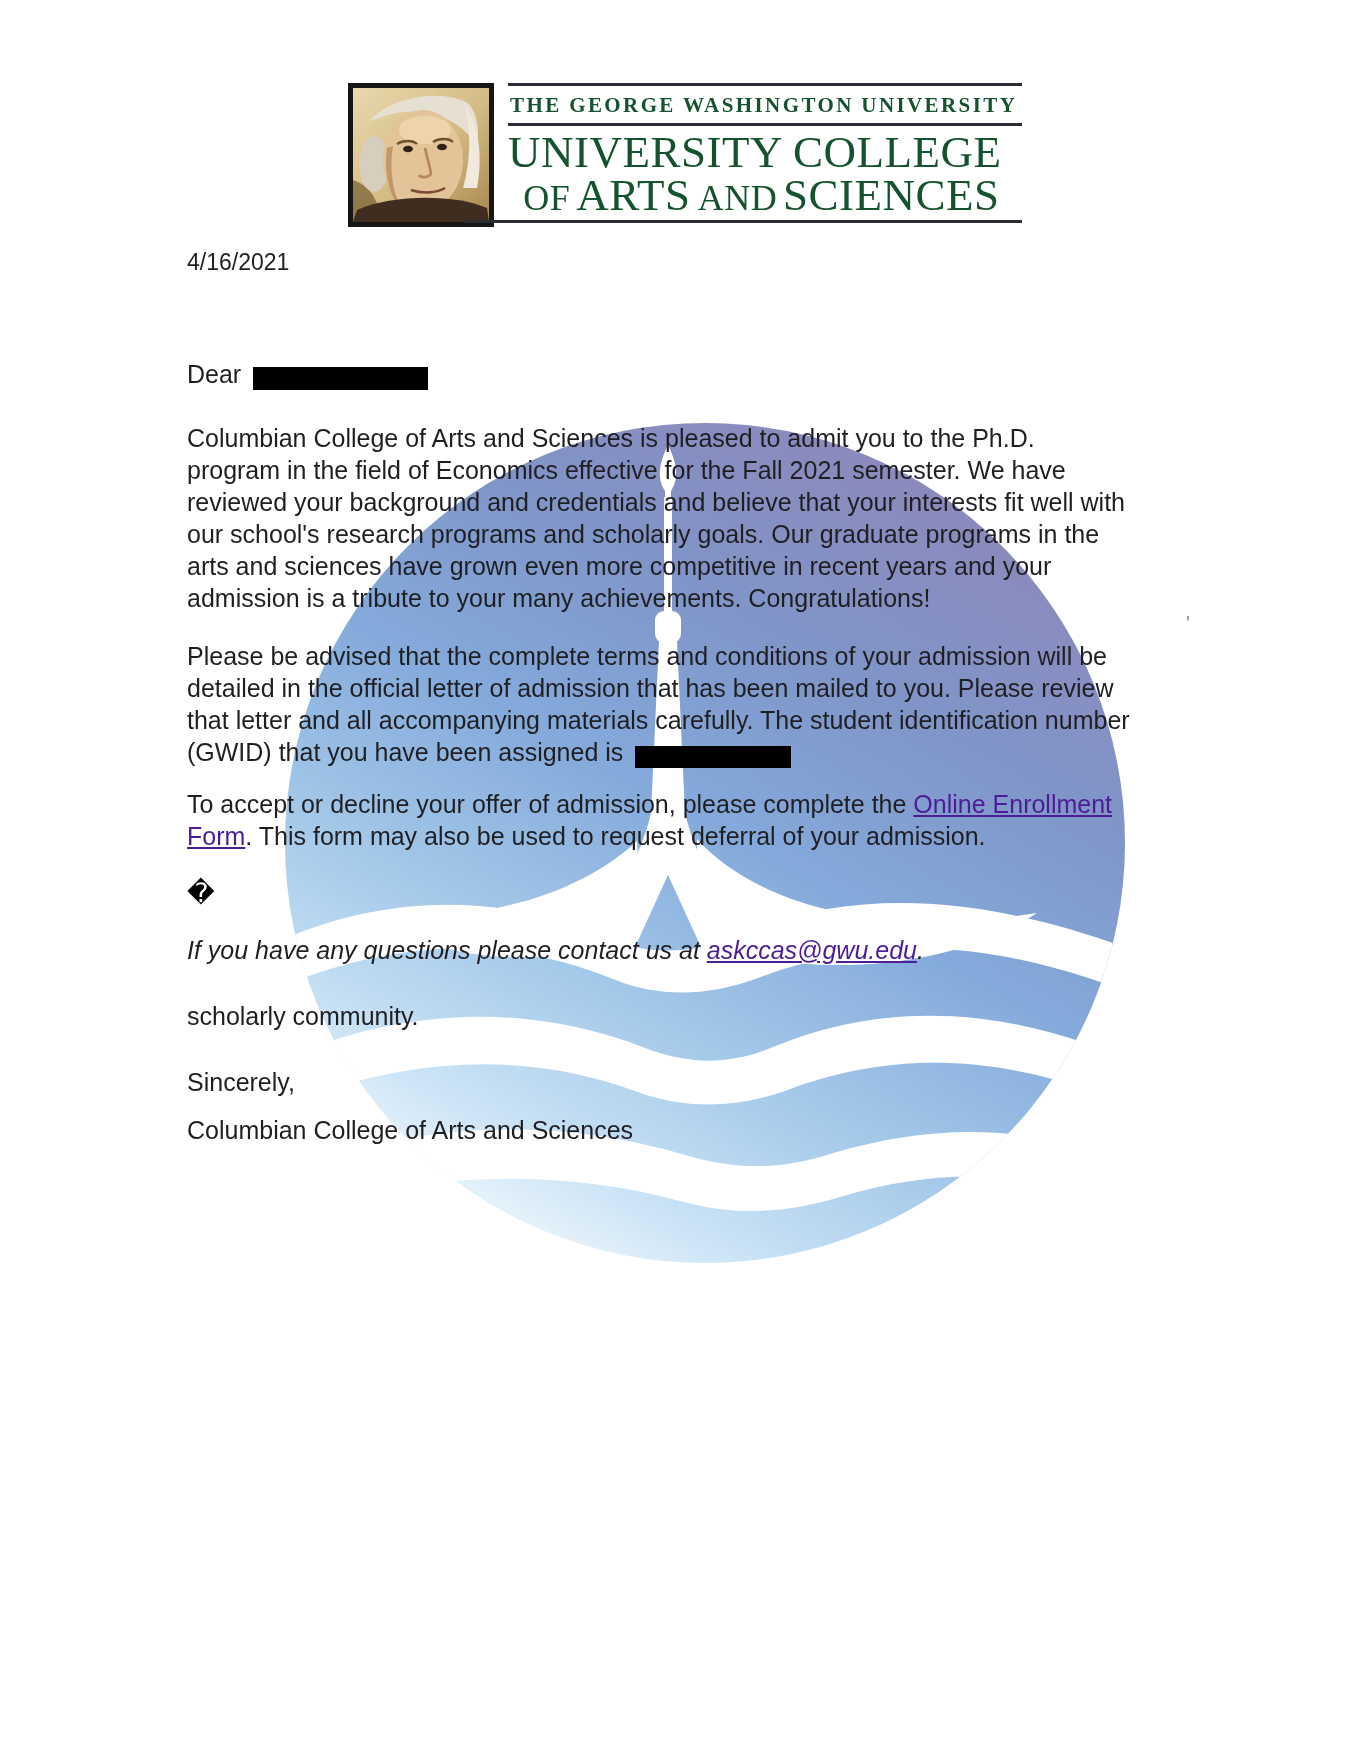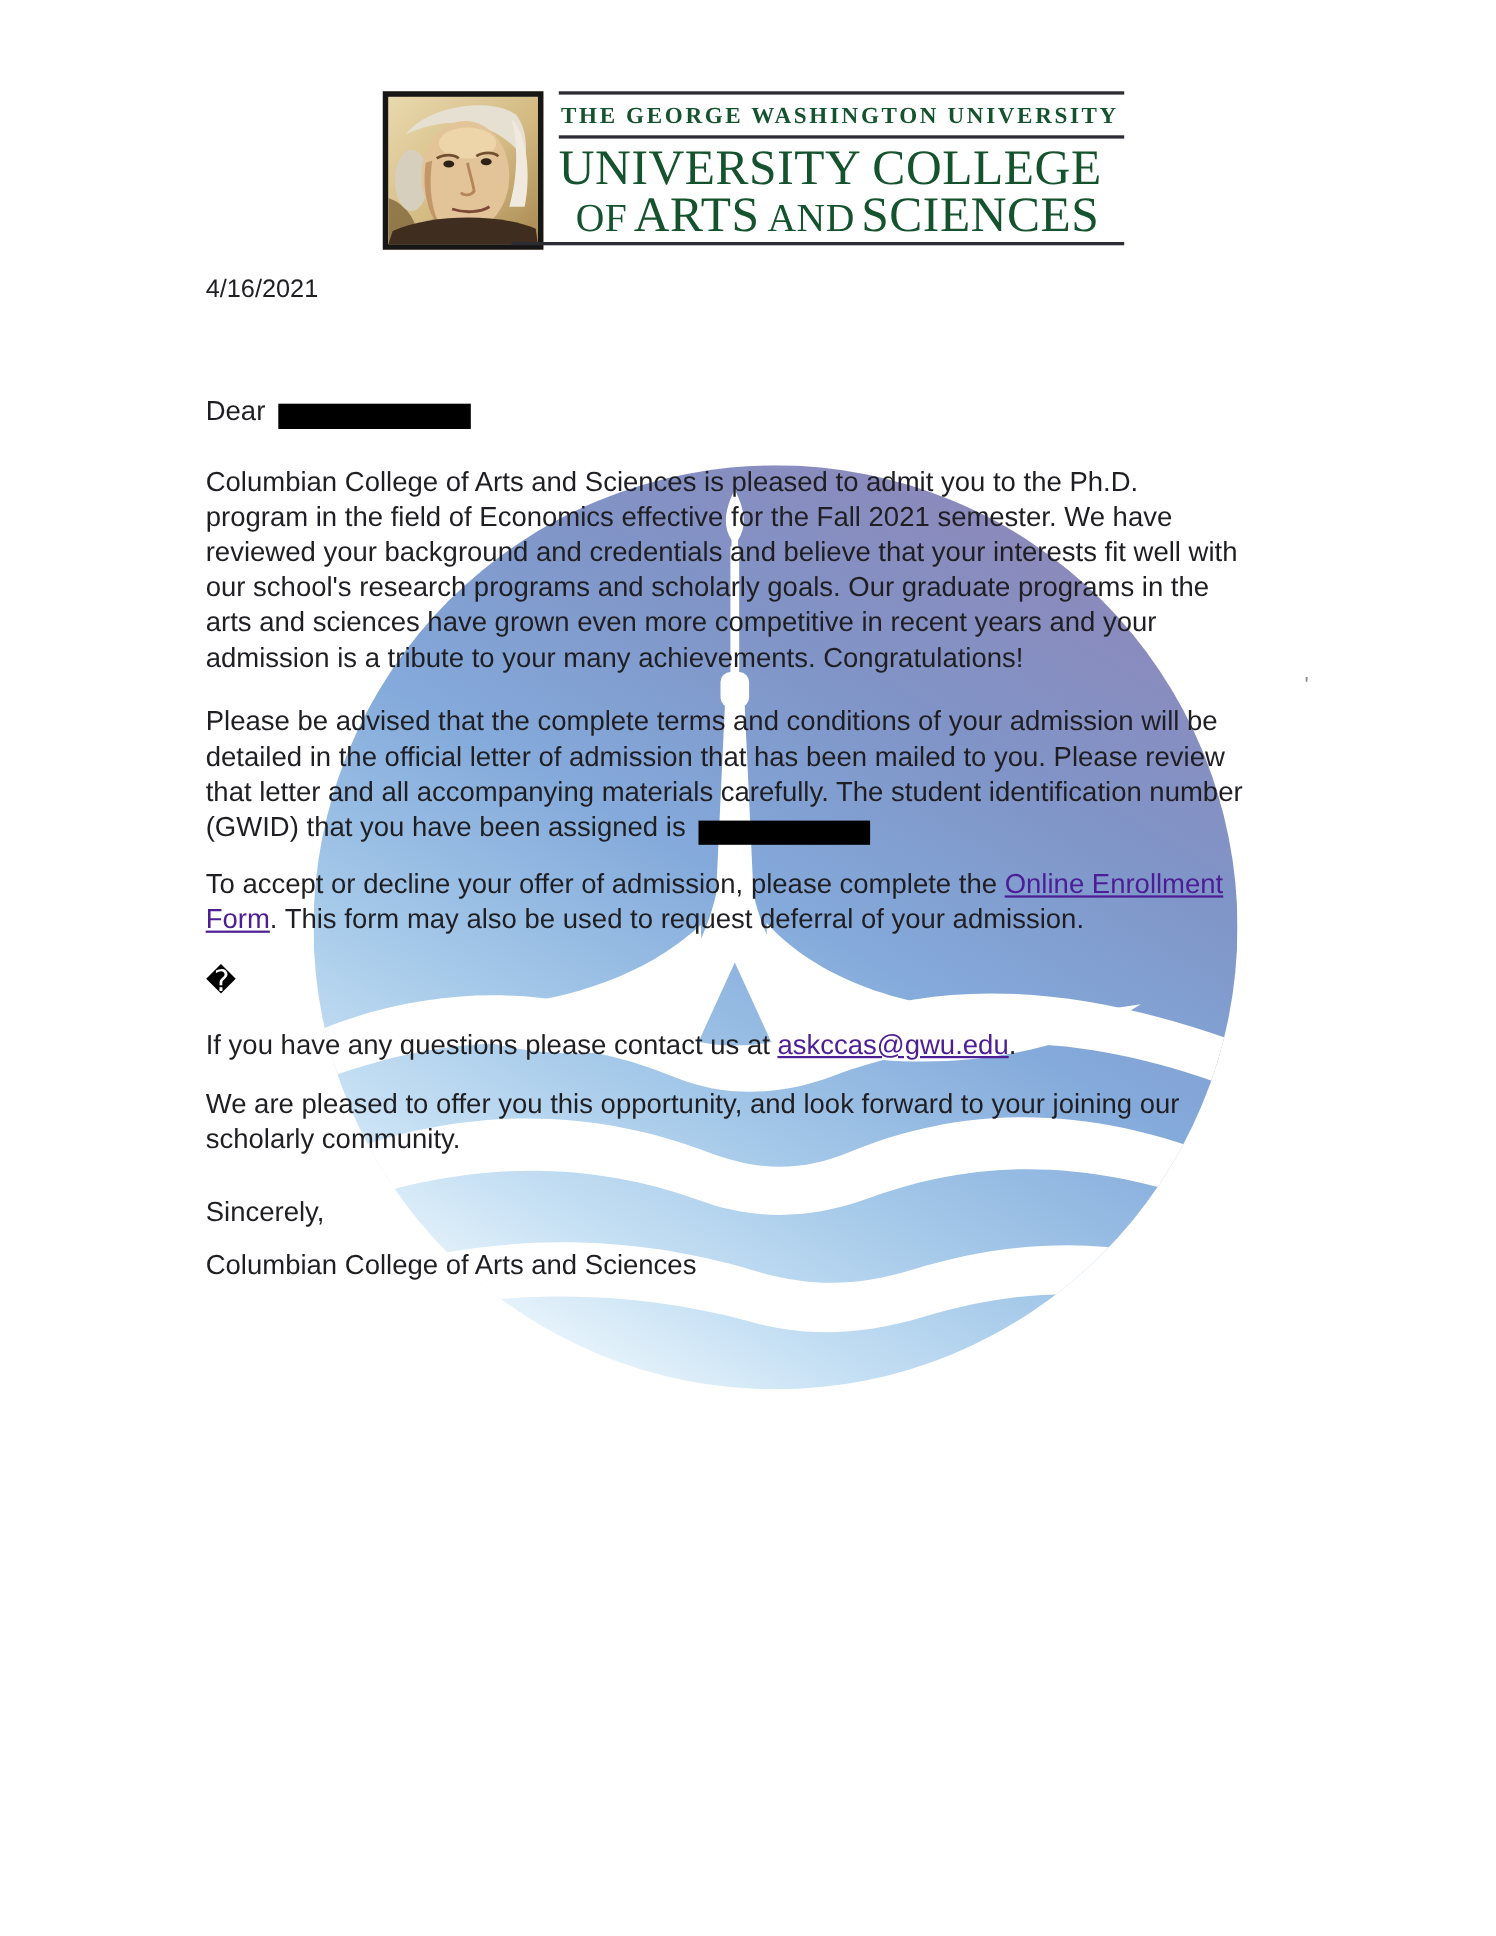--- a/index.html
+++ b/index.html
@@ -29,21 +29,21 @@
   .date{position:absolute;left:187px;top:246px;font-size:23px;line-height:32px;z-index:2;}
   .letter-body{position:absolute;left:187px;top:358px;width:990px;z-index:2;
                font-size:25px;line-height:32px;}
   .line{white-space:nowrap;}
   .block{margin:0;}
   #salutation{margin-bottom:32px;}
   #p1{margin-bottom:26px;}
   #p2{margin-bottom:20px;}
   #p3{margin-bottom:25px;}
   #glyph{margin-bottom:25px;}
-  #p5{margin-bottom:22px;}
+  #p5{margin-bottom:34px;font-style:italic;}
   #p6{margin-bottom:34px;}
   #sincerely{margin-bottom:16px;}
   .letter-link{color:#4c1d95;text-decoration:underline;cursor:pointer;}
   .redaction{display:inline-block;background:#000;vertical-align:text-bottom;
              margin-left:5px;transform:translateY(2px);}
   .replacement-char{font-family:"DejaVu Sans",sans-serif;font-size:27px;color:#000;}
   .stray-mark{position:absolute;left:1186px;top:612px;font-size:20px;color:#8a8a8a;z-index:2;}
 </style>
 </head>
 <body>
@@ -139,21 +139,20 @@
       <div class="line"><span>To accept or decline your offer of admission, please complete the </span><a href="#" class="letter-link">Online Enrollment</a></div>
       <div class="line"><a href="#" class="letter-link">Form</a><span>. This form may also be used to request deferral of your admission.</span></div>
     </div>
     <div class="block" id="glyph">
       <div class="line"><span class="replacement-char">�</span></div>
     </div>
     <div class="block" id="p5">
       <div class="line"><span>If you have any questions please contact us at </span><a href="#" class="letter-link">askccas@gwu.edu</a><span>.</span></div>
     </div>
     <div class="block" id="p6">
-      <div class="line"><span>We are pleased to offer you this opportunity, and look forward to your joining our</span></div>
       <div class="line"><span>scholarly community.</span></div>
     </div>
     <div class="block" id="sincerely">
       <div class="line"><span>Sincerely,</span></div>
     </div>
     <div class="block" id="signature">
       <div class="line"><span>Columbian College of Arts and Sciences</span></div>
     </div>
   </div>
 

